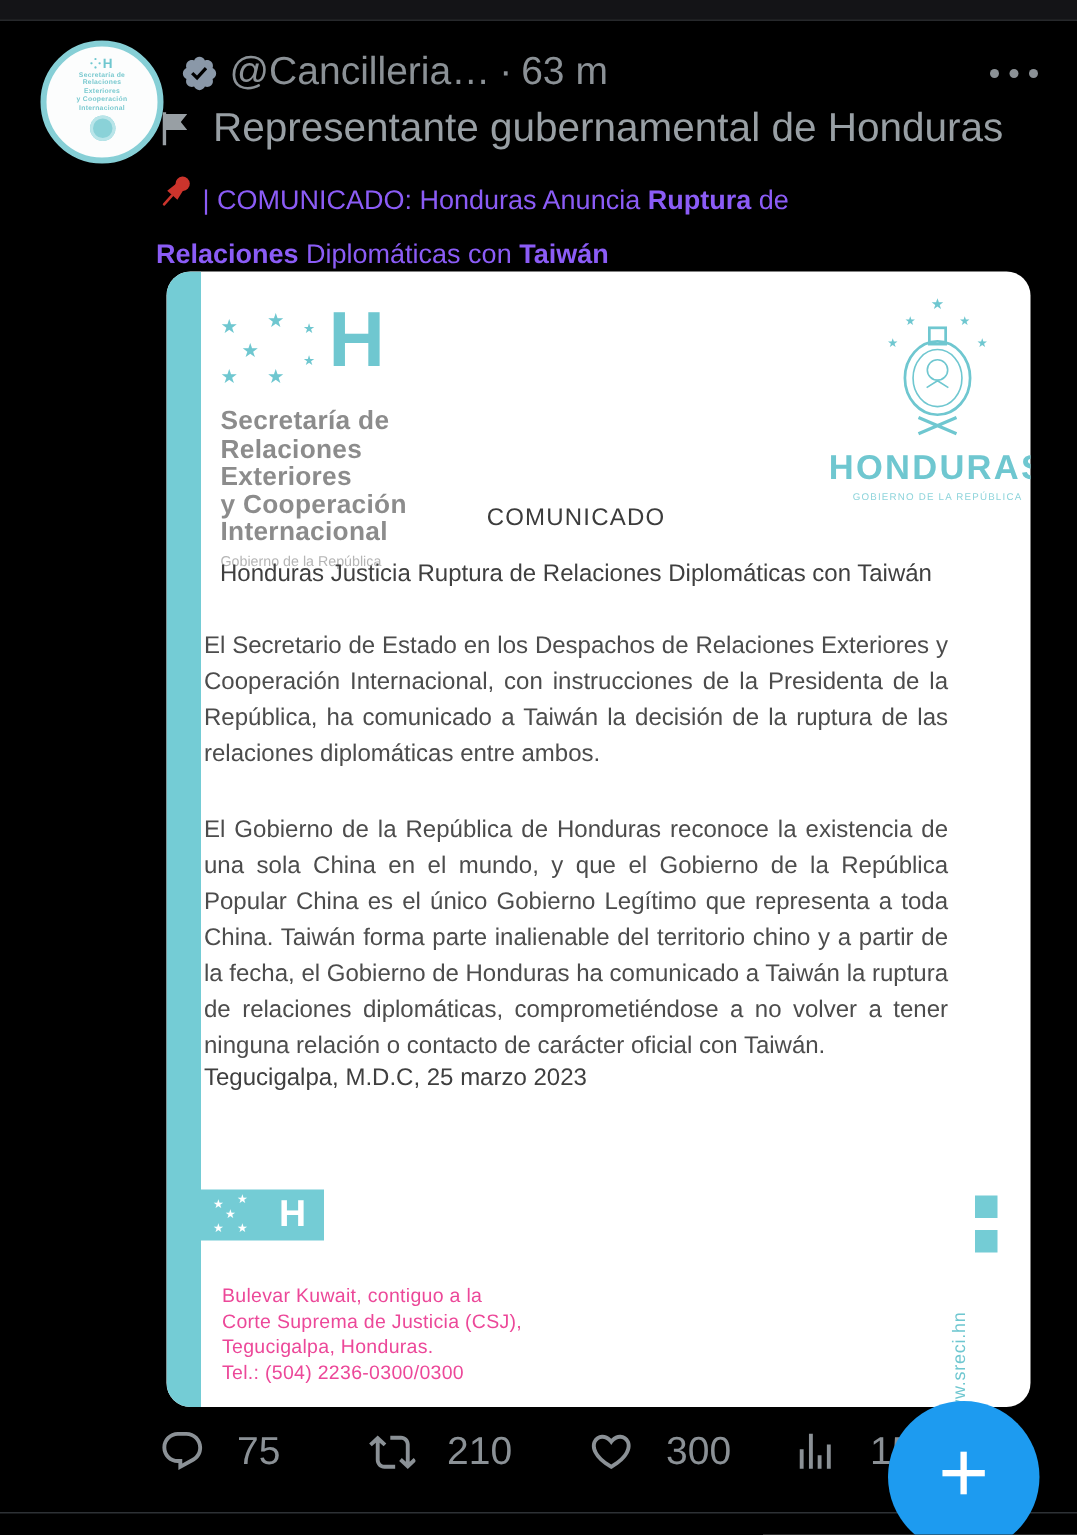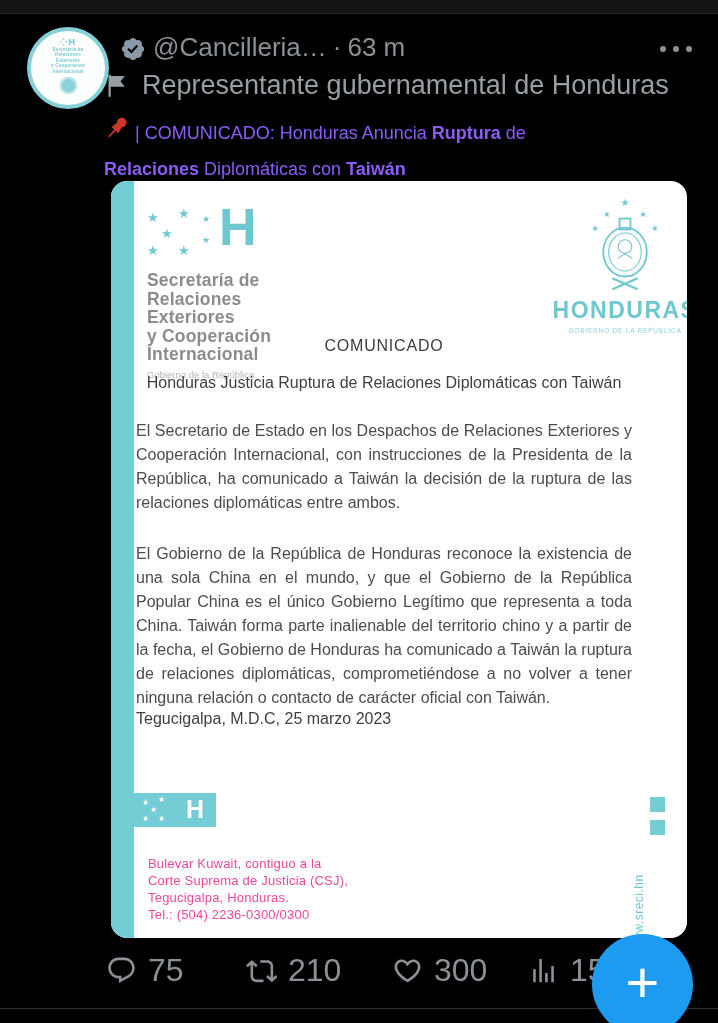--- a/index.html
+++ b/index.html
@@ -77,22 +77,22 @@
   .fstar.f1{left:8px;top:6px;} .fstar.f2{left:24px;top:3px;} .fstar.f3{left:16px;top:13px;}
   .fstar.f4{left:8px;top:22px;} .fstar.f5{left:24px;top:22px;}
   .foot-block .fh{position:absolute;right:12px;top:2px;color:#fff;font-weight:700;font-size:25px;}
   .doc-address{position:absolute;left:37px;top:658px;color:#ec4899;font-size:13px;line-height:17px;letter-spacing:.2px;margin-top:16px;}
   .sq{position:absolute;width:15px;height:15px;background:#74ccd5;left:539px;}
   .sq.a{top:616px;} .sq.b{top:639px;}
   .doc-website{position:absolute;left:521px;top:660px;height:110px;color:#6fc7d0;font-size:12px;
                letter-spacing:.5px;writing-mode:vertical-rl;transform:rotate(180deg);}
 
   
-  .action{position:absolute;top:952px;display:flex;align-items:center;gap:11px;color:#8b9196;
-          font-size:32px;background:none;border:none;cursor:pointer;padding:0;}
+  .action{position:absolute;top:952px;display:flex;align-items:center;gap:21px;color:#8b9196;
+          font-size:26px;background:none;border:none;cursor:pointer;padding:0;}
   .action svg{width:31px;height:31px;fill:#8b9196;}
   .action.reply{left:106px;} .action.repost{left:246px;} .action.like{left:392px;} .action.views{left:528px;}
 
   .bottom-divider{position:absolute;left:0;top:1008px;width:100%;height:1px;background:#2d3135;}
 
   
   .fab{position:absolute;left:592px;top:934px;width:101px;height:101px;border-radius:50%;background:#1d9bf0;
        border:none;color:#fff;font-size:58px;font-weight:300;display:flex;align-items:center;justify-content:center;
        z-index:6;cursor:pointer;line-height:0;padding-bottom:6px;}
 </style>

